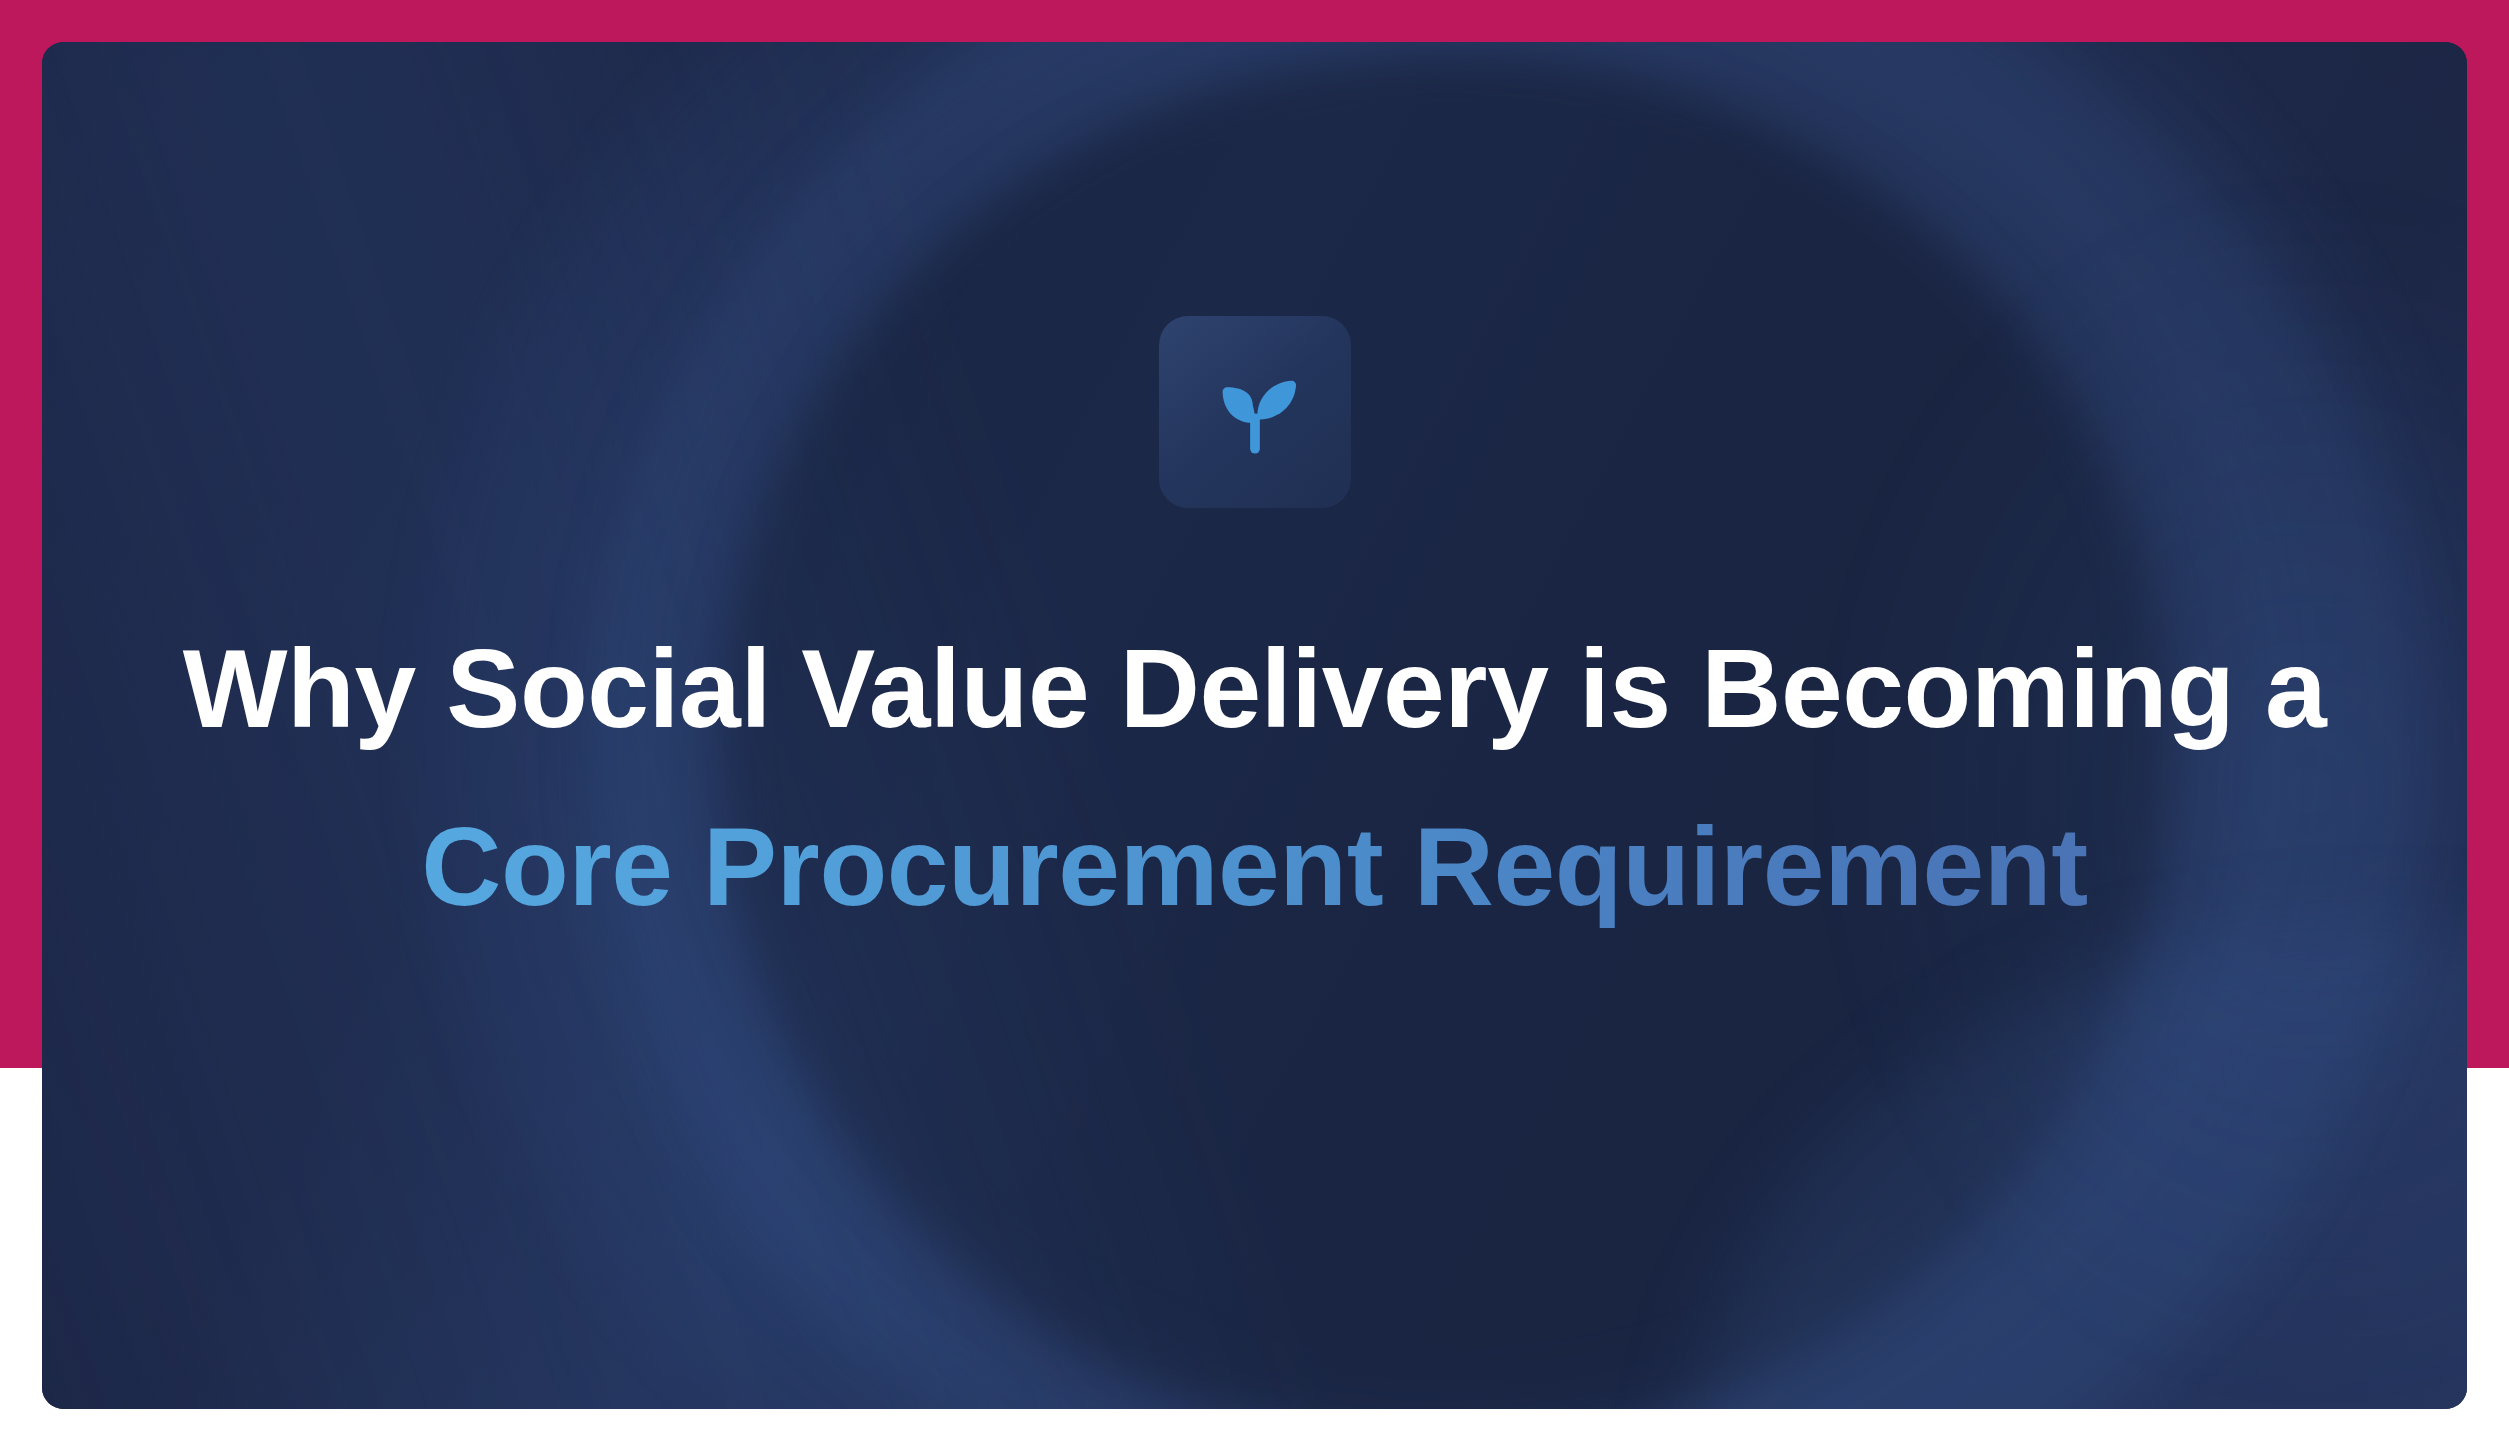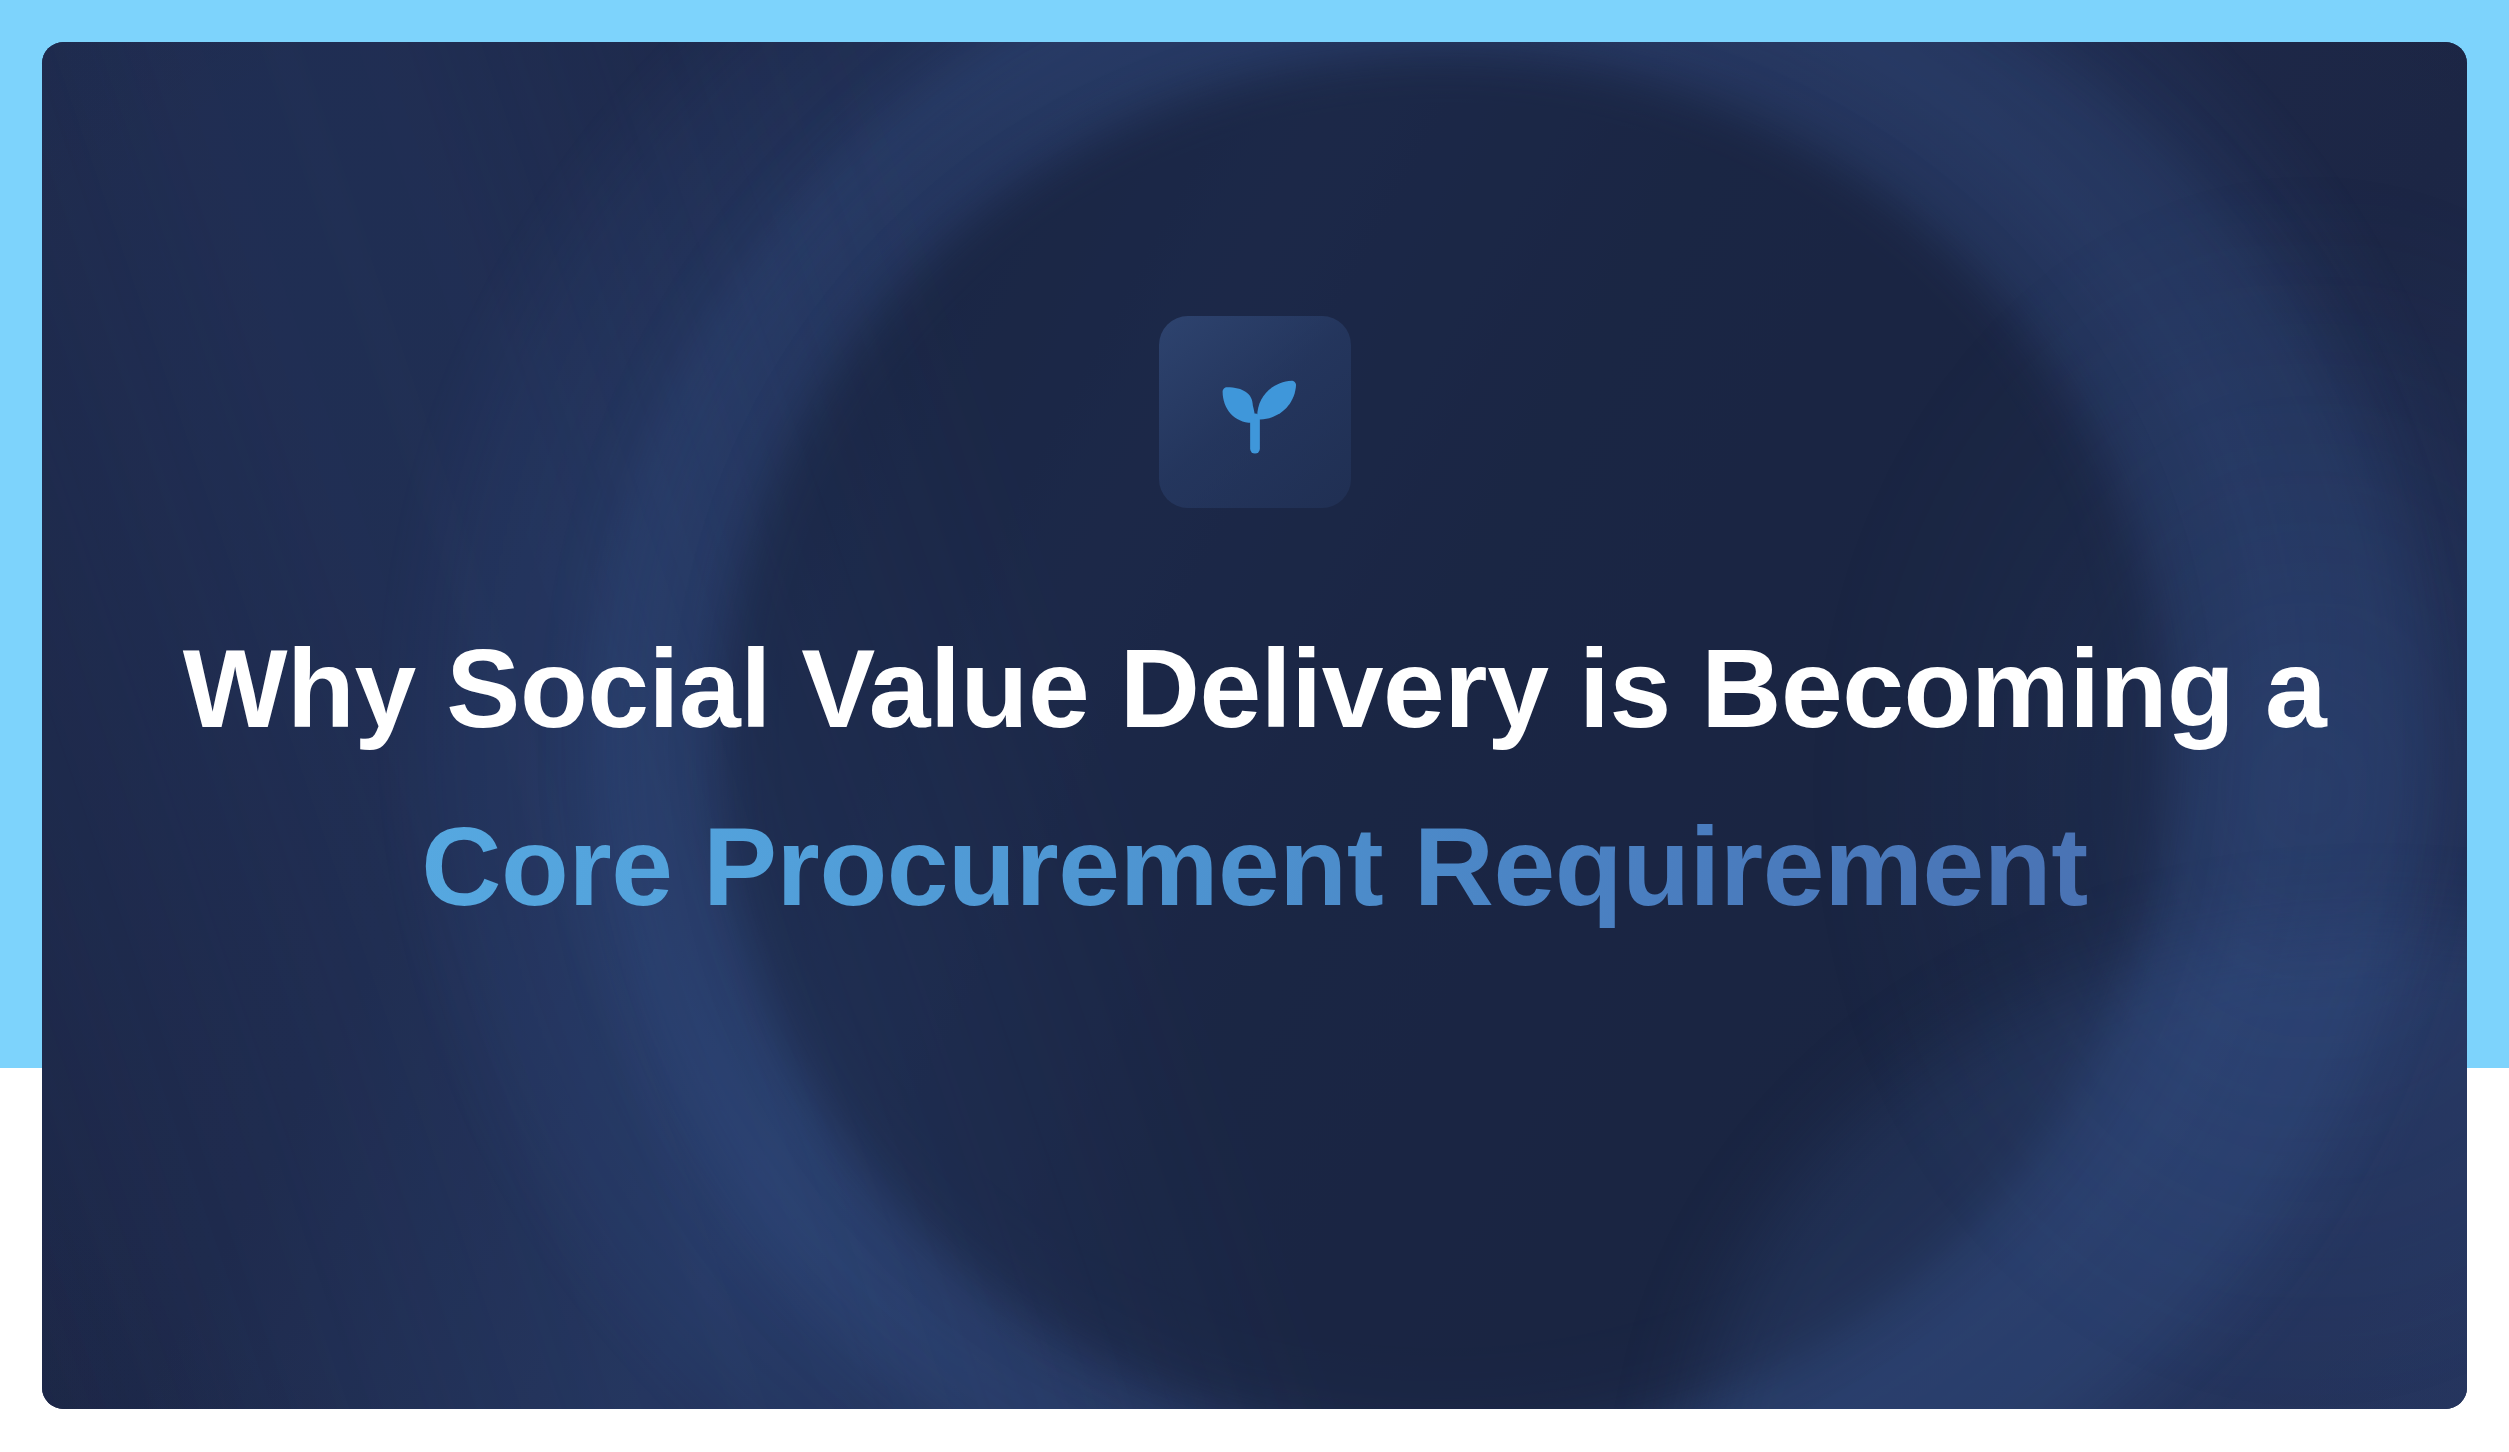--- a/index.html
+++ b/index.html
@@ -10,21 +10,21 @@
     height: 1453px;
     background: #ffffff;
     font-family: "Liberation Sans", "DejaVu Sans", sans-serif;
     overflow: hidden;
   }
 
   #stage {
     position: relative;
     width: 2509px;
     height: 1068px;
-    background: #7dd3fc;
+    background: #be185d;
   }
 
   
   .hero-card {
     position: absolute;
     left: 42px;
     top: 42px;
     width: 2425px;
     height: 1367px;
     border-radius: 21.6px;

